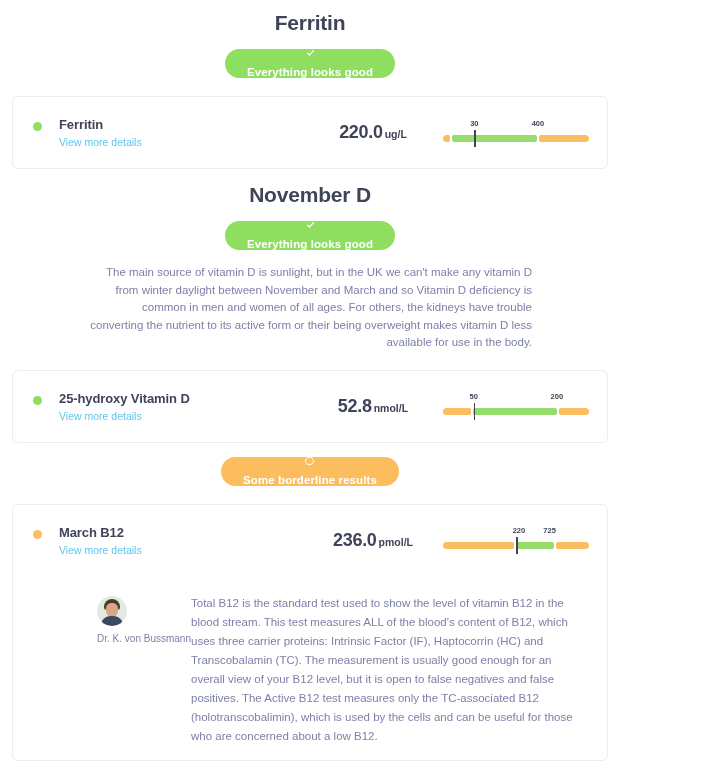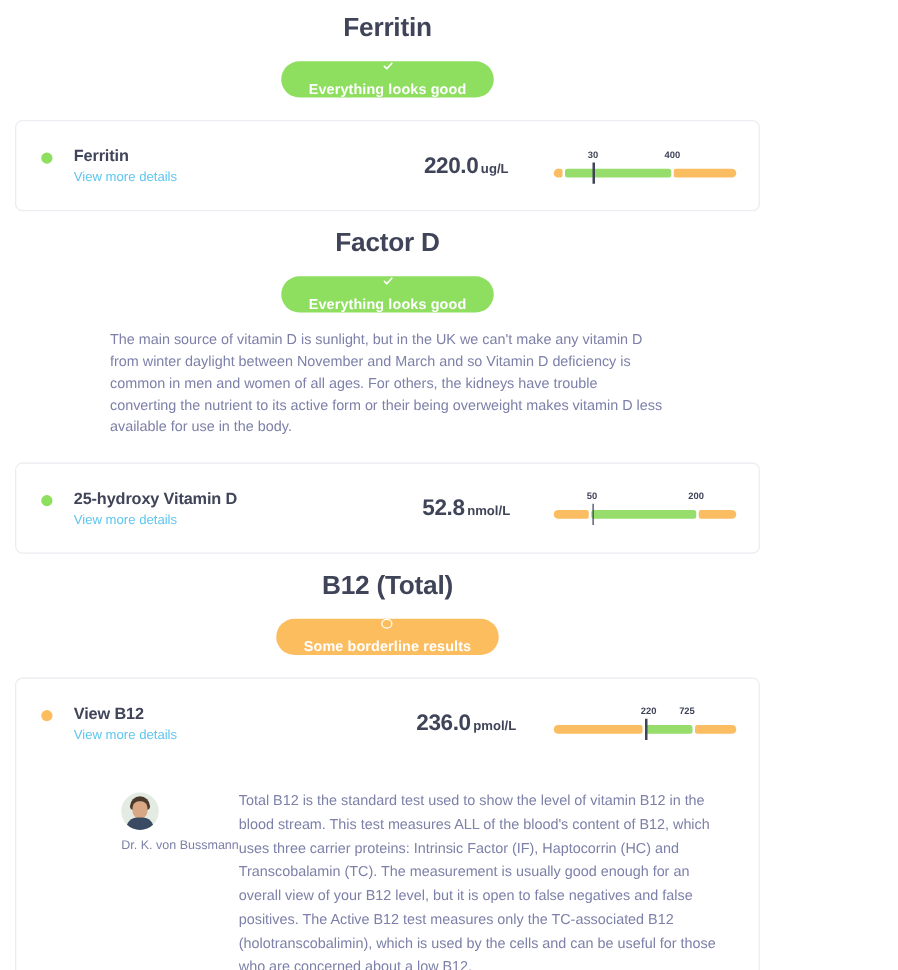--- a/index.html
+++ b/index.html
@@ -51,21 +51,21 @@
     display: block;
     width: 9px; height: 9px;
     border: 1.6px solid #ffffff;
     border-radius: 50%;
   }
 
   
   .section-desc {
     margin: 14px auto 0;
     width: 444px;
-    text-align: left;
+    text-align: right;
     font-size: 11.5px;
     line-height: 17.5px;
     color: #7d80a8;
   }
 
   
   .card {
     margin-top: 18px;
     border: 1px solid #ececf1;
     border-radius: 6px;
@@ -236,21 +236,21 @@
             <div class="seg low" style="width:5%"></div>
             <div class="seg norm" style="width:60%"></div>
             <div class="seg high" style="width:35%"></div>
           </div>
           <div class="marker" style="left:21.5%"></div>
         </div>
       </div>
     </div>
   </div>
 
-  <h2 class="section-title vitd-title">Factor D</h2>
+  <h2 class="section-title vitd-title">November D</h2>
 
   <div class="badge-row">
     <div class="badge good">
       <svg class="check-icon" viewBox="0 0 12 12">
         <path d="M1.5 6.2 L4.4 9 L10.5 2.4" fill="none" stroke="#ffffff" stroke-width="2" stroke-linecap="round" stroke-linejoin="round"></path>
       </svg>
       <span>Everything looks good</span>
     </div>
   </div>
 
@@ -276,36 +276,35 @@
             <div class="seg low" style="width:20%"></div>
             <div class="seg norm" style="width:59%"></div>
             <div class="seg high" style="width:21%"></div>
           </div>
           <div class="marker" style="left:21%"></div>
         </div>
       </div>
     </div>
   </div>
 
-  <h2 class="section-title b12-title">B12 (Total)</h2>
 
   <div class="badge-row">
     <div class="badge borderline">
       <span class="ring-icon"></span>
       <span>Some borderline results</span>
     </div>
   </div>
 
   <div class="card">
     <div class="card-inner">
       <div class="result-row">
         <div class="result-ident">
           <span class="dot orange"></span>
           <div>
-            <div class="result-name">View B12</div>
+            <div class="result-name">March B12</div>
             <a class="details-link">View more details</a>
           </div>
         </div>
         <div class="result-value">
           <span class="value-num">236.0</span><span class="value-unit">pmol/L</span>
         </div>
         <div class="range-wrap">
           <span class="tick-label" style="left:52%">220</span>
           <span class="tick-label" style="left:73%">725</span>
           <div class="range-bar">

